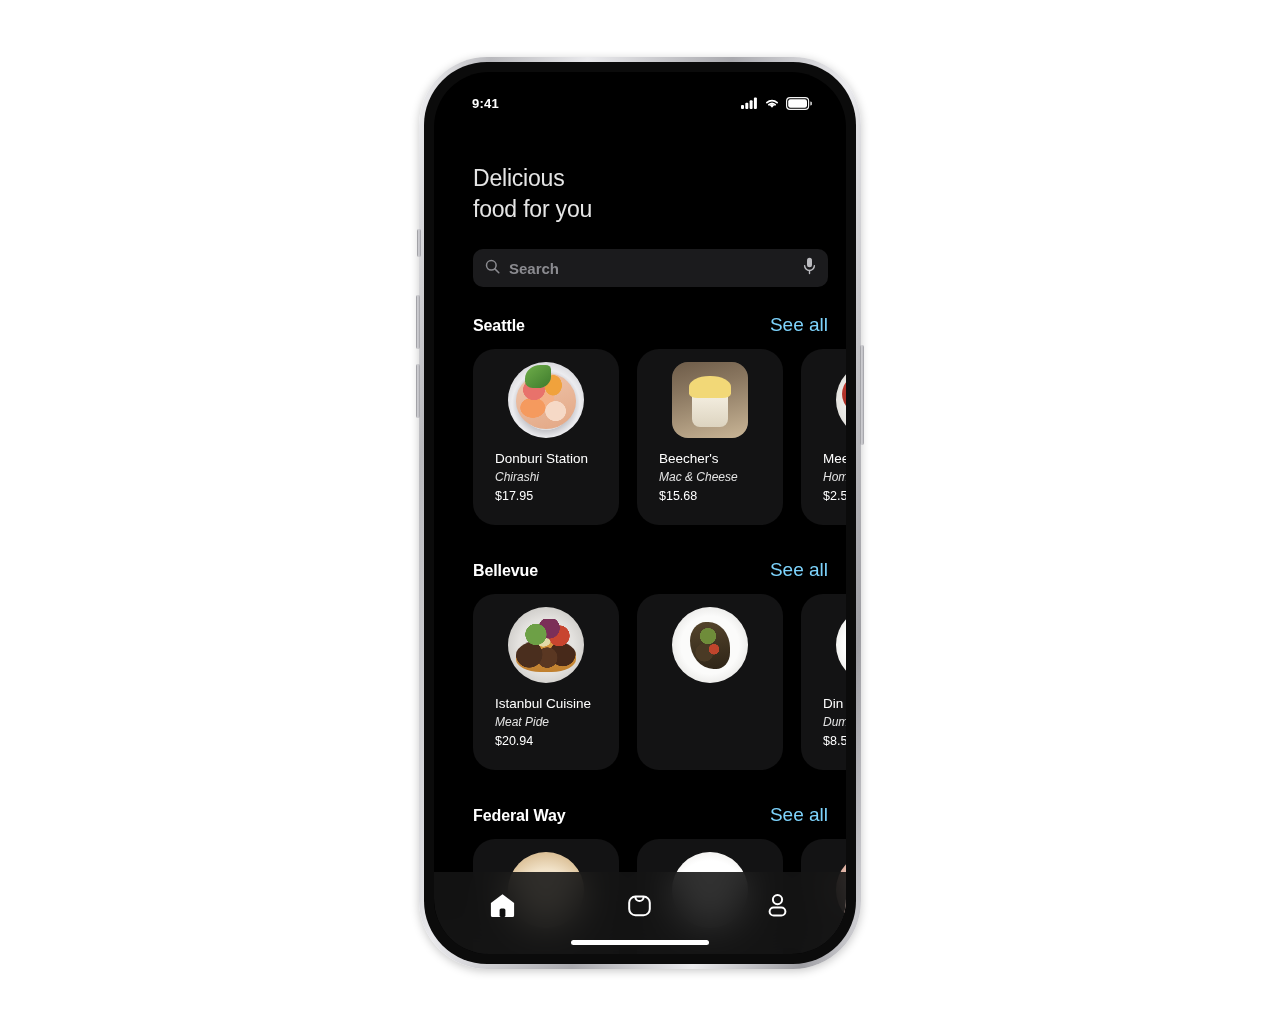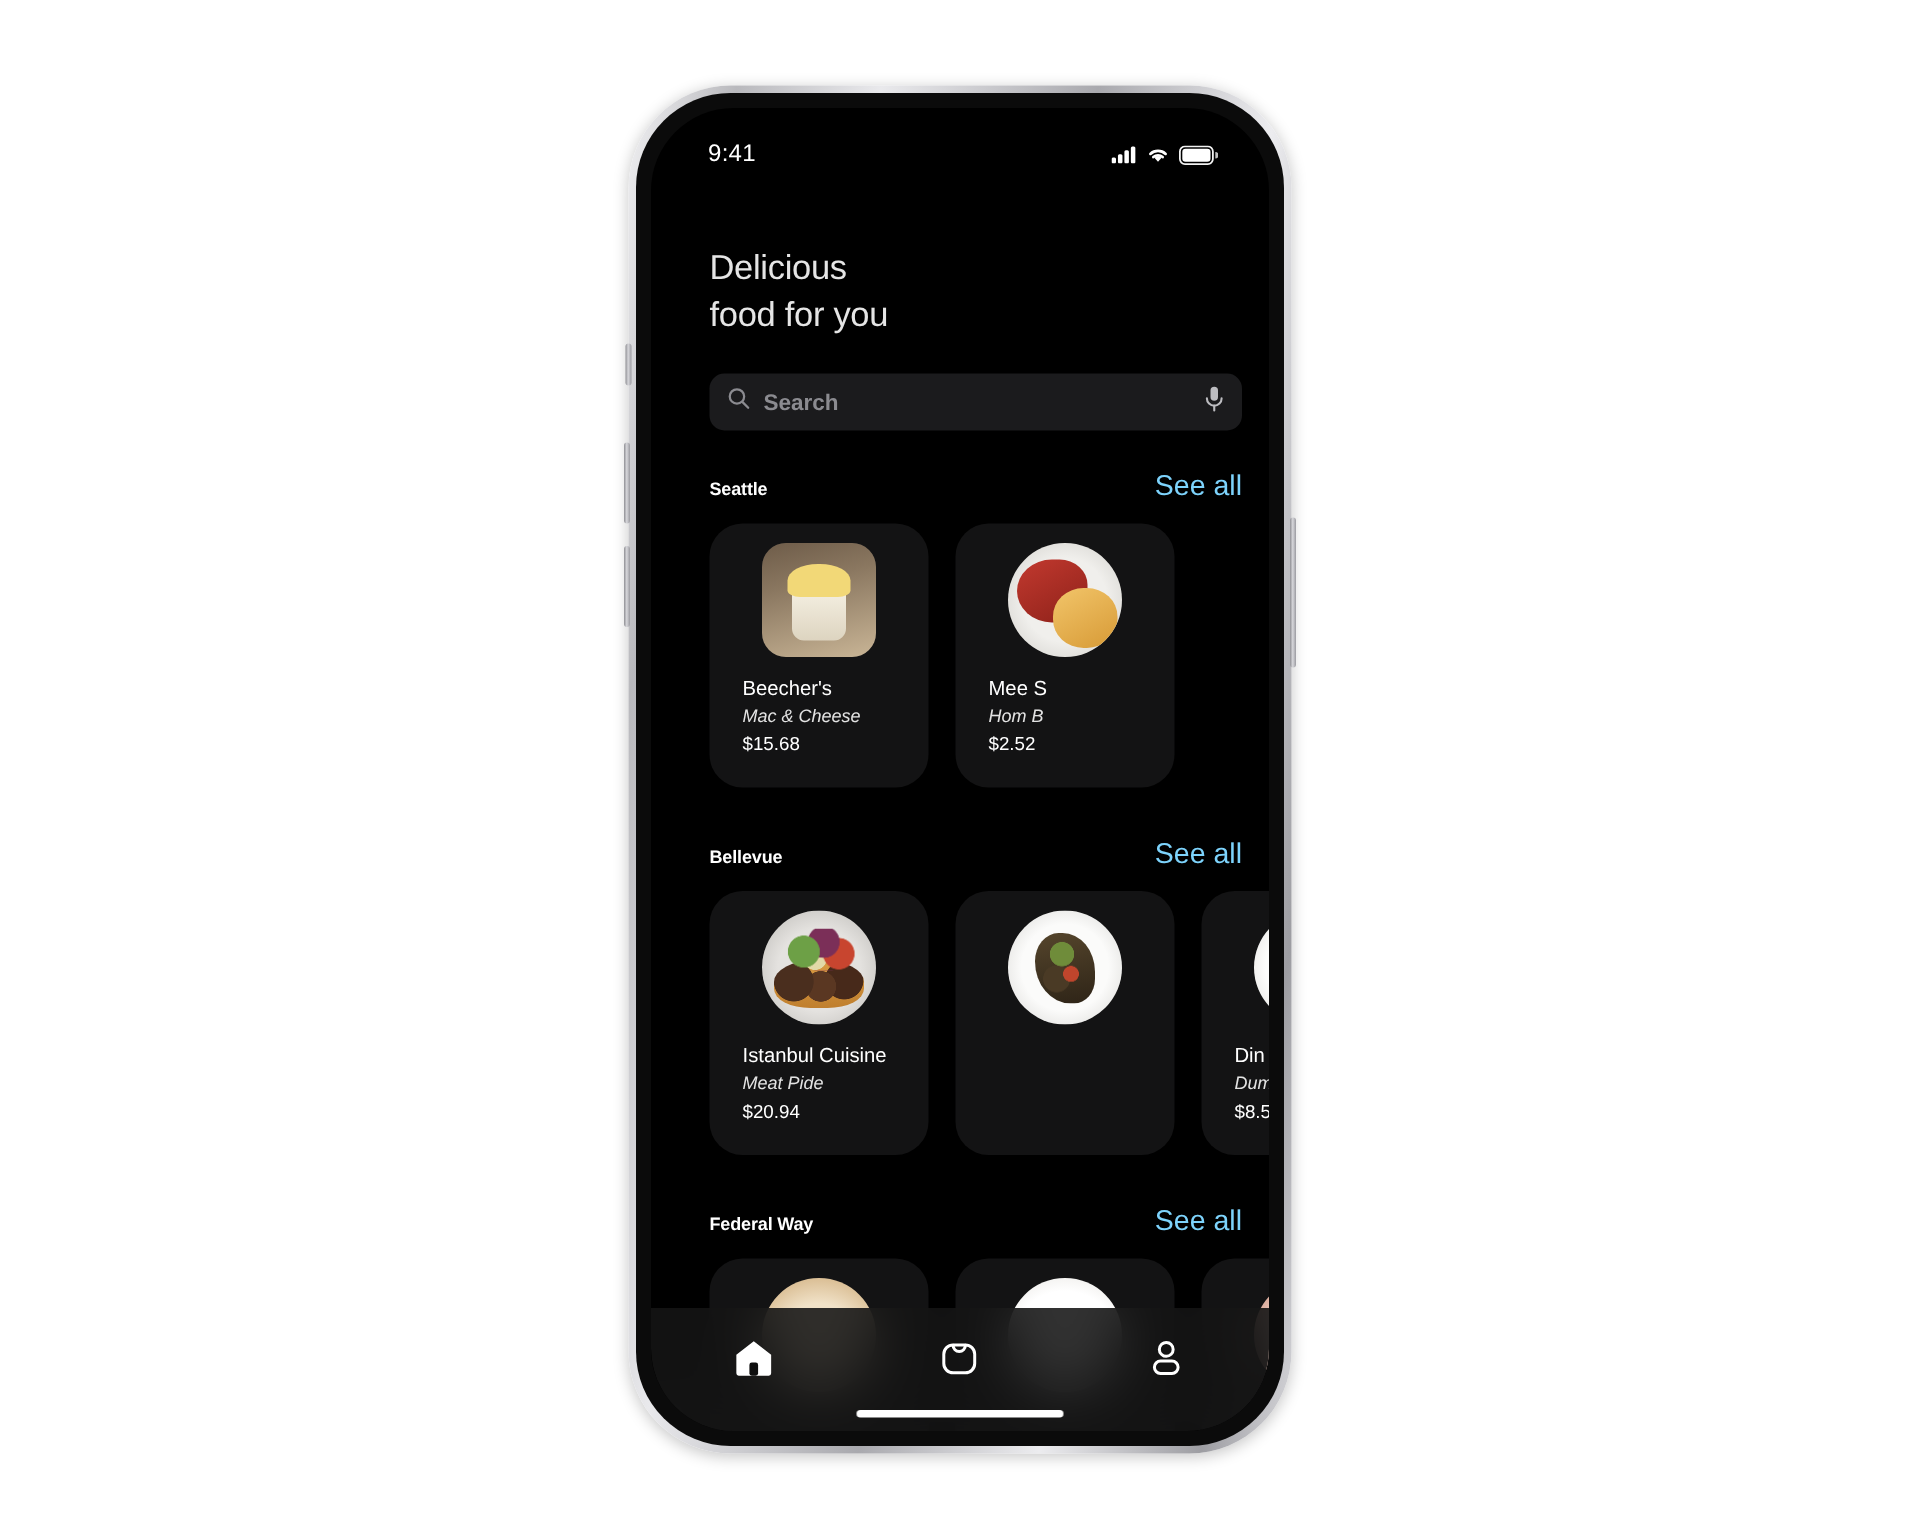--- a/index.html
+++ b/index.html
@@ -41,21 +41,21 @@
   .btn-volup{  left:-3px; top:238px; width:4px;  height:54px; }
   .btn-voldn{  left:-3px; top:307px; width:4px;  height:54px; }
   .btn-power{  right:-3px; top:288px; width:4px; height:100px; }
 
   
   .statusbar{
     position:absolute; left:0; top:0; width:412px; height:54px;
     display:flex; align-items:center; justify-content:space-between;
     padding:0 34px 0 38px; color:#fff;
   }
-  .sb-time{ font-size:16px; font-weight:normal; letter-spacing:.2px; padding-top:8px;}
+  .sb-time{ font-size:13px; font-weight:bold; letter-spacing:.2px; padding-top:8px;}
   .sb-icons{ display:flex; align-items:center; gap:6px; padding-top:8px;}
   .sb-icons svg{ display:block; }
 
   
   .app{
     position:absolute; left:0; top:0; width:412px; height:882px;
     overflow:hidden;
   }
   .headline{
     position:absolute; left:39px; top:91px;
@@ -71,21 +71,21 @@
     display:flex; align-items:center; gap:9px; padding:0 12px;font-weight:bold;
   }
   .search-ph{ flex:1; color:#8b8b90; font-size:15px; }
   .mic{ margin-left:auto; }
 
   
   .section-head{
     position:absolute; left:39px; width:355px;
     display:flex; align-items:baseline; justify-content:space-between;
   }
-  .section-title{ color:#fff; font-size:12px; font-weight:bold; letter-spacing:-.1px;}
+  .section-title{ color:#fff; font-size:16px; font-weight:bold; letter-spacing:-.1px;}
   .see-all{ color:#7dd3fc; font-size:19px; }
 
   .row{
     position:absolute; left:39px;
     display:flex; gap:18px;
   }
   .card{
     width:146px; height:176px;
     background:#131314; border-radius:22px;
     flex:0 0 146px;
@@ -267,20 +267,30 @@
             </span>
           </div>
 
           <div id="sections-host">
               <div class="section-head" style="top: 242px;">
                 <div class="section-title">Seattle</div>
                 <div class="see-all">See all</div>
               </div>
               <div class="row" style="top: 277px;">
                 <div class="card">
+                  <div class="thumb">
+                    <div class="art art-chirashi"></div>
+                  </div>
+                  <div class="meta">
+                    <div class="c-name">Donburi Station</div>
+                    <div class="c-dish">Chirashi</div>
+                    <div class="c-price">$17.95</div>
+                  </div>
+                </div>
+                <div class="card">
                   <div class="thumb rounded">
                     <div class="art art-beecher"></div>
                   </div>
                   <div class="meta">
                     <div class="c-name">Beecher's</div>
                     <div class="c-dish">Mac &amp; Cheese</div>
                     <div class="c-price">$15.68</div>
                   </div>
                 </div>
                 <div class="card">

